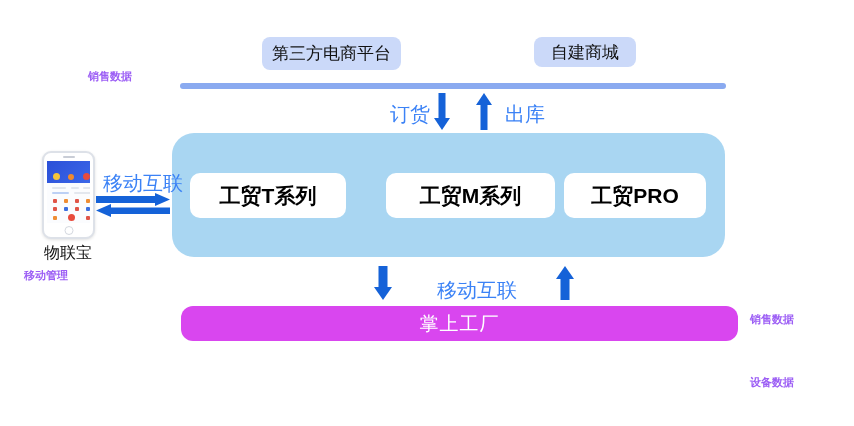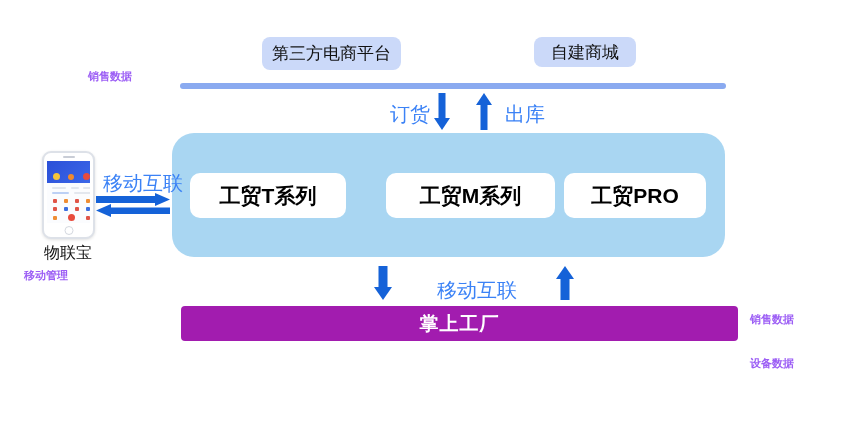--- a/index.html
+++ b/index.html
@@ -21,22 +21,22 @@
   .flow-label{font-size:20px;color:#3b82f6;white-space:nowrap;}
   
   .main-panel{background:#a9d6f2;border-radius:22px;}
   .product-box{
     position:absolute;top:40px;height:45px;background:#ffffff;border-radius:10px;
     display:flex;align-items:center;justify-content:center;
     font-size:21px;font-weight:bold;color:#000;
   }
   
   .solid-bar{
-    background:#a21caf;border-radius:4px;display:flex;align-items:center;justify-content:center;
-    color:#ffffff;font-size:19px;letter-spacing:1px;font-weight:bold;
+    background:#d946ef;border-radius:12px;display:flex;align-items:center;justify-content:center;
+    color:#ffffff;font-size:19px;letter-spacing:1px;
   }
   
   .phone{
     background:#ffffff;border:2px solid #dde1e8;border-radius:9px;box-sizing:border-box;
     box-shadow:0 1px 3px rgba(0,0,0,0.12);
   }
   .phone .speaker{position:absolute;top:3px;left:50%;transform:translateX(-50%);
     width:12px;height:2px;border-radius:2px;background:#c9cdd6;}
   .phone .screen{position:absolute;top:8px;left:3px;right:3px;height:62px;background:#fbfcfe;overflow:hidden;}
   .phone .app-header{position:absolute;top:0;left:0;right:0;height:22px;
@@ -133,15 +133,15 @@
   <div class="abs" style="left:556px;top:266px;">
     <svg width="18" height="34" viewBox="0 0 18 34">
       <polygon points="0,13 18,13 9,0" fill="#1562d8"></polygon>
       <rect x="4.5" y="13" width="9" height="21" fill="#1562d8"></rect>
     </svg>
   </div>
 
   <div class="abs solid-bar" style="left:181px;top:306px;width:557px;height:35px;">掌上工厂</div>
   <div class="abs purple-label" style="left:750px;top:312px;">销售数据</div>
 
-  <div class="abs purple-label" style="left:750px;top:356px;">设备数据</div>
+  <div class="abs purple-label" style="left:750px;top:375px;">设备数据</div>
 
 </div>
 
 </body></html>

